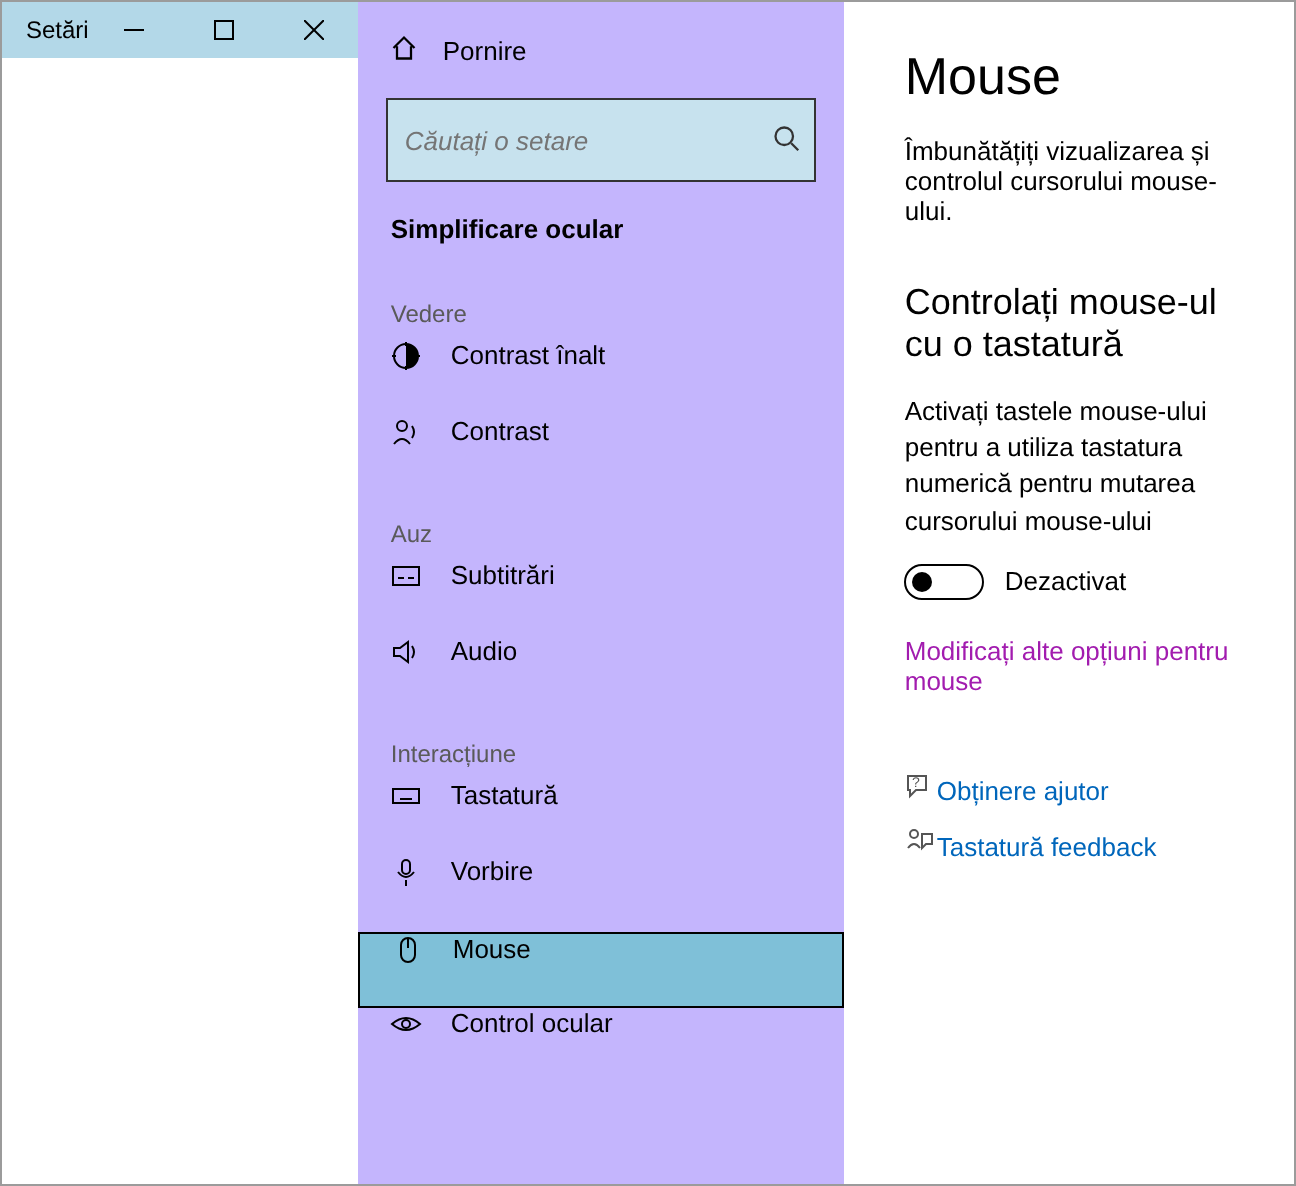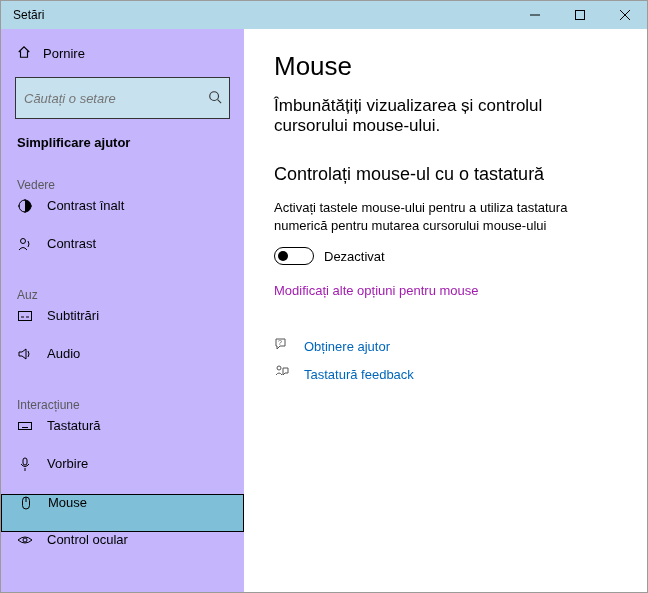--- a/index.html
+++ b/index.html
@@ -1,43 +1,43 @@
 <!DOCTYPE html>
 <html><head>
   <meta charset="utf-8">
   <style>
     * { box-sizing: border-box; margin: 0; padding: 0; font-family: "Segoe UI", Arial, sans-serif; }
     body    { width: 648px; height: 593px; overflow: hidden; background: #fff; color:#000; }
-    .window { width: 100%; height: 100%; display: flex; flex-direction: column; border: 1px solid #9b9b9b; }
+    .window { width: 100%; height: 100%; display: flex; flex-direction: row; border: 1px solid #9b9b9b; }
     .titlebar { display: flex; align-items: center; height: 28px; background:#b3d8e8; font-size:12px; }
     .titlebar .title { padding-left:12px; flex:1; }
     .titlebar .sys { display:flex; }
     .titlebar .sys div { width:45px; height:28px; display:flex; align-items:center; justify-content:center; font-size:12px; }
     .titlebar .sys div svg { width:10px; height:10px; }
     .body   { flex:1; display:flex; min-height:0; }
     .sidebar{ width:243px; background:#c4b5fd; display:flex; flex-direction:column; padding-top:6px; }
     .home   { display:flex; align-items:center; height:36px; padding:0 16px; font-size:13px; gap:12px; }
     .search { margin:6px 14px 10px; height:42px; border:1px solid #333; background:#c7e2ee; display:flex; align-items:center; padding:0 8px; font-size:13px; gap:6px; }
     .search input { flex:1; background:transparent; border:none; outline:none; font-size:13px; font-style:italic; color:#444; }
     .cat    { padding:6px 16px 14px; font-size:13px; font-weight:600; }
     .group  { padding:14px 16px 6px; font-size:12px; color:#5a5a5a; }
     .item   { display:flex; align-items:flex-start; gap:14px; height:38px; padding:0 16px; font-size:13px; cursor:default; }
     .item.sel{ background:#7fc0d8; border:1px solid #000; }
     .item .ic{ width:16px; display:flex; justify-content:center; }
     .main   { flex:1; padding:22px 30px; overflow:auto; }
     .main h1{ font-size:26px; font-weight:400; margin-bottom:14px; }
-    .desc   { font-size:17px; margin-bottom:28px; }
+    .desc   { font-size:13px; margin-bottom:28px; }
     .main h2{ font-size:18px; font-weight:400; margin-bottom:14px; }
     .para   { font-size:13px; margin-bottom:12px; line-height:1.4; }
     .toggle { display:flex; align-items:center; gap:10px; margin-bottom:18px; font-size:13px; }
     .toggle .sw{ width:40px; height:18px; border:1px solid #000; border-radius:10px; position:relative; }
     .toggle .sw::after{ content:""; position:absolute; left:3px; top:3px; width:10px; height:10px; border-radius:50%; background:#000; }
     .link   { color:#a21caf; font-size:13px; margin-bottom:6px; cursor:pointer; }
     .support{ margin-top:34px; }
-    .srow   { display:flex; align-items:center; gap:14px; height:28px; }
+    .srow   { display:flex; align-items:center; height:28px; }
     .srow .sic{ width:16px; color:#555; }
     .srow .lk{ color:#0066bb; font-size:13px; cursor:pointer; }
   </style>
 </head>
 <body>
 
 <div class="window">
   <div class="titlebar">
     <span class="title">Setări</span>
     <div class="sys">
@@ -67,21 +67,21 @@
             </svg></span>
         <span>Pornire</span>
       </div>
       <div class="search">
         <input placeholder="Căutați o setare" style="">
         <span><svg width="14" height="14" viewBox="0 0 16 16">
               <circle cx="7" cy="7" r="5" fill="none" stroke="#333" stroke-width="1.3"></circle>
               <line x1="11" y1="11" x2="15" y2="15" stroke="#333" stroke-width="1.3"></line>
             </svg></span>
       </div>
-      <div class="cat">Simplificare ajutor</div>
+      <div class="cat">Simplificare ocular</div>
 
       <div class="group">Vedere</div>
       <div class="item">
         <span class="ic">
             <svg width="16" height="16" viewBox="0 0 16 16">
               <circle cx="8" cy="8" r="6" fill="none" stroke="#000"></circle>
               <path d="M8 2 A6 6 0 0 1 8 14 Z" fill="#000"></path>
               <line x1="1" y1="8" x2="3" y2="8" stroke="#000"></line>
               <line x1="13" y1="8" x2="15" y2="8" stroke="#000"></line>
               <line x1="8" y1="1" x2="8" y2="3" stroke="#000"></line>

